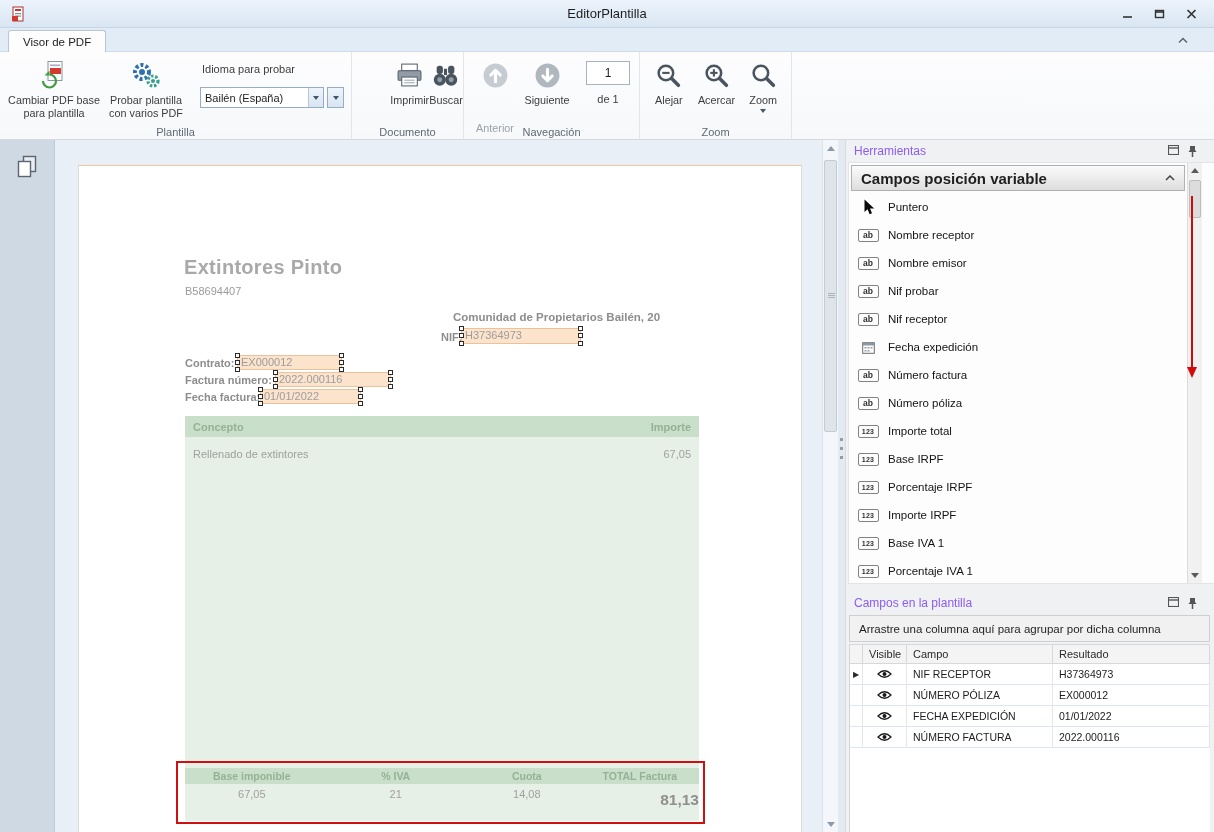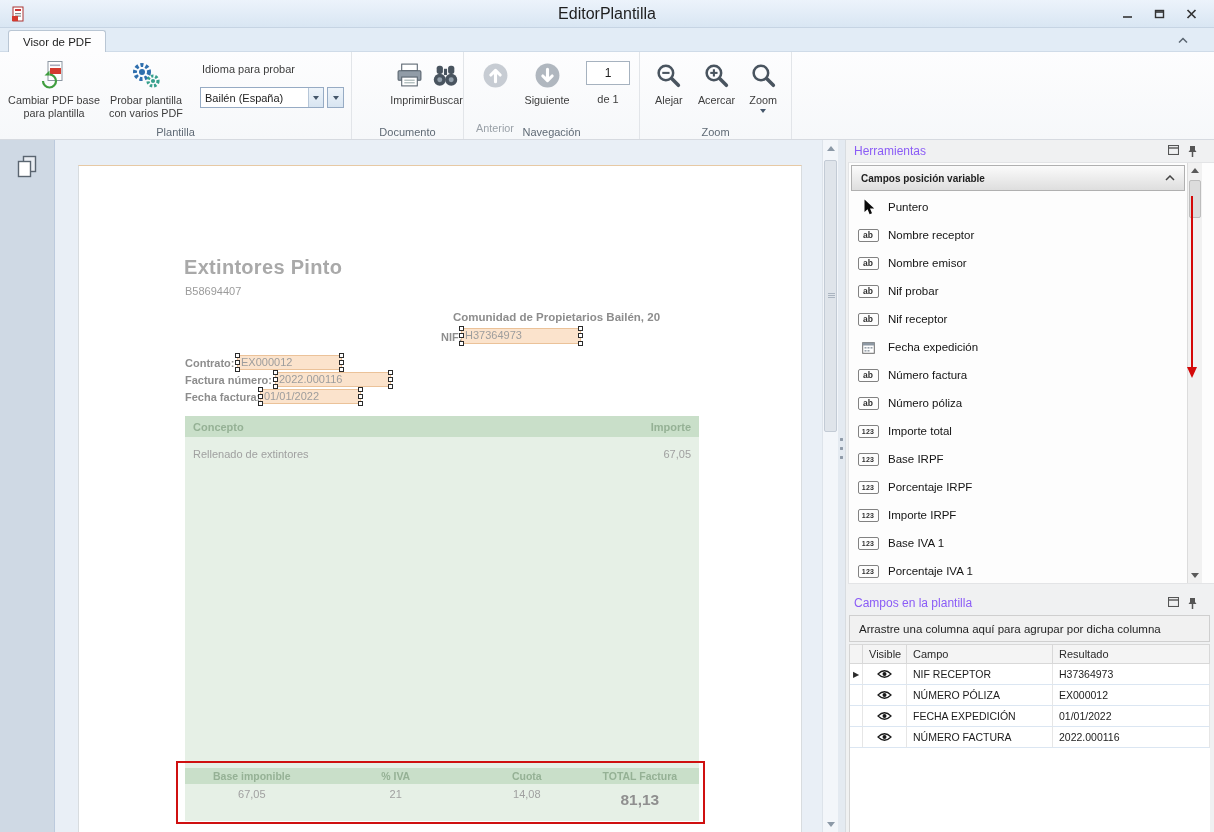--- a/index.html
+++ b/index.html
@@ -5,21 +5,21 @@
 <style>
   * { margin:0; padding:0; box-sizing:border-box; }
   html,body { width:1214px; height:832px; overflow:hidden; }
   body { font-family:"Liberation Sans","DejaVu Sans",sans-serif; background:#fff; position:relative;
          box-shadow: inset 0 0 0 1px #9fb4c9; }
 
   
   .titlebar { height:28px; background:linear-gradient(#ecf3fb,#d9e6f3); border-bottom:1px solid #c6d4e3;
               display:flex; align-items:center; position:relative; }
   .app-icon { margin-left:10px; }
-  .wtitle { position:absolute; left:0; right:0; text-align:center; font-size:16px; color:#1e1e1e; }
+  .wtitle { position:absolute; left:0; right:0; text-align:center; font-size:13px; color:#1e1e1e; }
   .winbtns { margin-left:auto; display:flex; gap:10px; padding-right:12px; z-index:2; }
   .wbtn { width:22px; height:16px; display:flex; align-items:center; justify-content:center; cursor:default; }
 
   
   .tabrow { height:24px; background:#e2ecf6; border-bottom:1px solid #cfdbe8; display:flex; align-items:flex-end; position:relative; }
   .tab { margin-left:8px; height:22px; padding:0 14px; background:#fdfdfe; border:1px solid #b9c6d4; border-bottom:none;
          border-radius:3px 3px 0 0; font-size:11.5px; color:#1e1e1e; display:flex; align-items:center; position:relative; top:1px; z-index:2; }
   .ribbon-collapse { position:absolute; right:22px; top:5px; width:18px; height:14px; display:flex; align-items:center; justify-content:center; }
 
   
@@ -68,21 +68,21 @@
   .it-head { height:21px; background:#c9dfc9; display:flex; justify-content:space-between; align-items:center; padding:0 8px;
              font-size:11px; font-weight:bold; color:#95b195; }
   .it-body { height:366px; background:#e6f0e6; }
   .it-row { display:flex; justify-content:space-between; padding:11px 8px 0 8px; font-size:11px; color:#a0a0a0; }
 
   .totals-table { position:absolute; left:106px; top:602px; width:514px; }
   .tt-head { height:16px; background:#c9dfc9; display:grid; grid-template-columns:26% 30% 21% 23%; align-items:center;
              font-size:10.5px; font-weight:bold; color:#95b195; text-align:center; }
   .tt-vals { height:37px; background:#e6f0e6; display:grid; grid-template-columns:26% 30% 21% 23%; text-align:center; }
   .tt-vals .tv { font-size:11px; color:#a0a0a0; padding-top:4px; }
-  .tt-vals .tv.total { font-size:15.5px; font-weight:bold; color:#8f8f8f; padding-top:7px; }
+  .tt-vals .tv.total { font-size:15.5px; font-weight:bold; color:#8f8f8f; padding-top:7px;text-align:right; }
 
   .red-box { position:absolute; left:97px; top:595px; width:529px; height:63px; border:2px solid #cf1010; pointer-events:none; }
 
   
   .vscroll { width:16px; background:#f3f6fa; border-left:1px solid #dde3ea; position:relative; }
   .sbtn { position:absolute; left:0; width:100%; height:16px; display:flex; align-items:center; justify-content:center; }
   .sbtn.up{top:0}.sbtn.down{bottom:0}
   .tri-up-g { width:0;height:0;border-left:4px solid transparent;border-right:4px solid transparent;border-bottom:5px solid #8c99a7; }
   .tri-dn-g { width:0;height:0;border-left:4px solid transparent;border-right:4px solid transparent;border-top:5px solid #8c99a7; }
   .sthumb { position:absolute; left:1px; width:13px; background:#dfe4ea; border:1px solid #c3cbd5; border-radius:2px; }
@@ -94,21 +94,21 @@
           background:radial-gradient(circle 1.5px, #8f9aa8 1.4px, transparent 1.6px); background-size:3px 9px; }
 
   
   .rightcol { width:369px; background:#f0f1f2; border-left:1px solid #d8dce0; display:flex; flex-direction:column; position:relative; }
   .pcaption { height:22px; display:flex; align-items:center; padding:0 8px; font-size:12px; color:#8b5cf6; }
   .pcap-icons { margin-left:auto; display:flex; gap:8px; padding-right:8px; }
   .panel.tools { height:444px; display:flex; flex-direction:column; }
   .tools-body { flex:1; display:flex; background:#fdfdfd; border:1px solid #e3e4e6; border-right:none; margin:0 0 0 2px; overflow:hidden; }
   .tcontent { flex:1; }
   .group-header { height:26px; margin:2px 2px 2px 2px; background:linear-gradient(#fbfbfb,#dedede); border:1px solid #b0b0b0;
-                  display:flex; align-items:center; justify-content:space-between; padding:0 9px; font-size:10px; font-weight:bold; color:#1f1f1f; }
+                  display:flex; align-items:center; justify-content:space-between; padding:0 9px; font-size:15px; font-weight:bold; color:#1f1f1f; }
   .tools-list { overflow:hidden; }
   .tool-item { height:28px; display:flex; align-items:center; gap:9px; padding-left:8px; font-size:11.5px; color:#141414; }
   .tool-icon { width:22px; display:flex; justify-content:center; }
   .tool-icon .ic { display:none; }
   .tool-icon.icon-pointer .ic-pointer { display:block; }
   .tool-icon.icon-text .ic-text, .tool-icon.icon-number .ic-number { display:flex; }
   .tool-icon.icon-calendar .ic-calendar { display:block; }
   .ic-text, .ic-number { width:21px; height:13px; border:1px solid #828282; border-radius:2px; background:#fdfdfd;
                          align-items:center; justify-content:center; font-weight:bold; color:#2f2f2f; }
   .ic-text { font-size:8.5px; } .ic-number { font-size:7px; letter-spacing:0.3px; }

